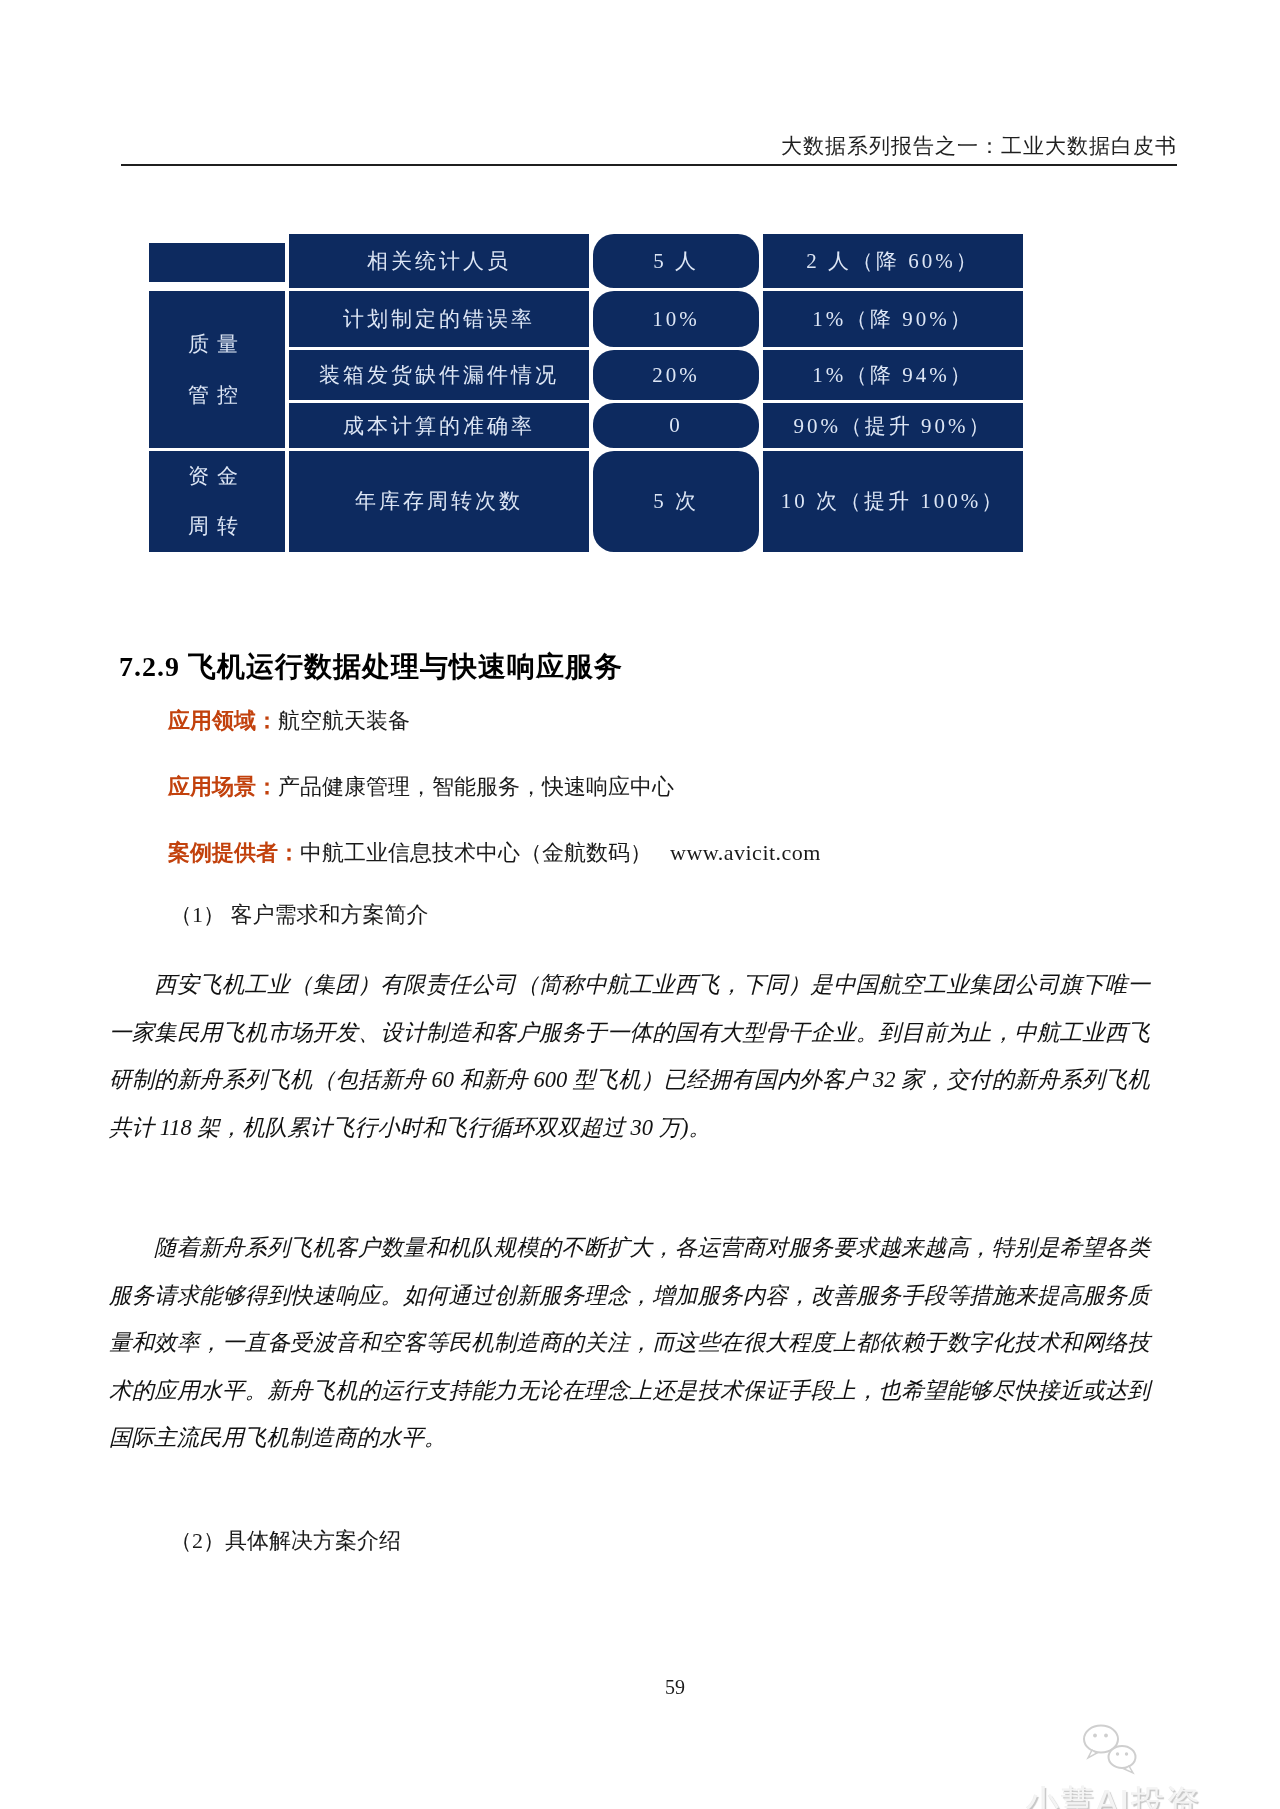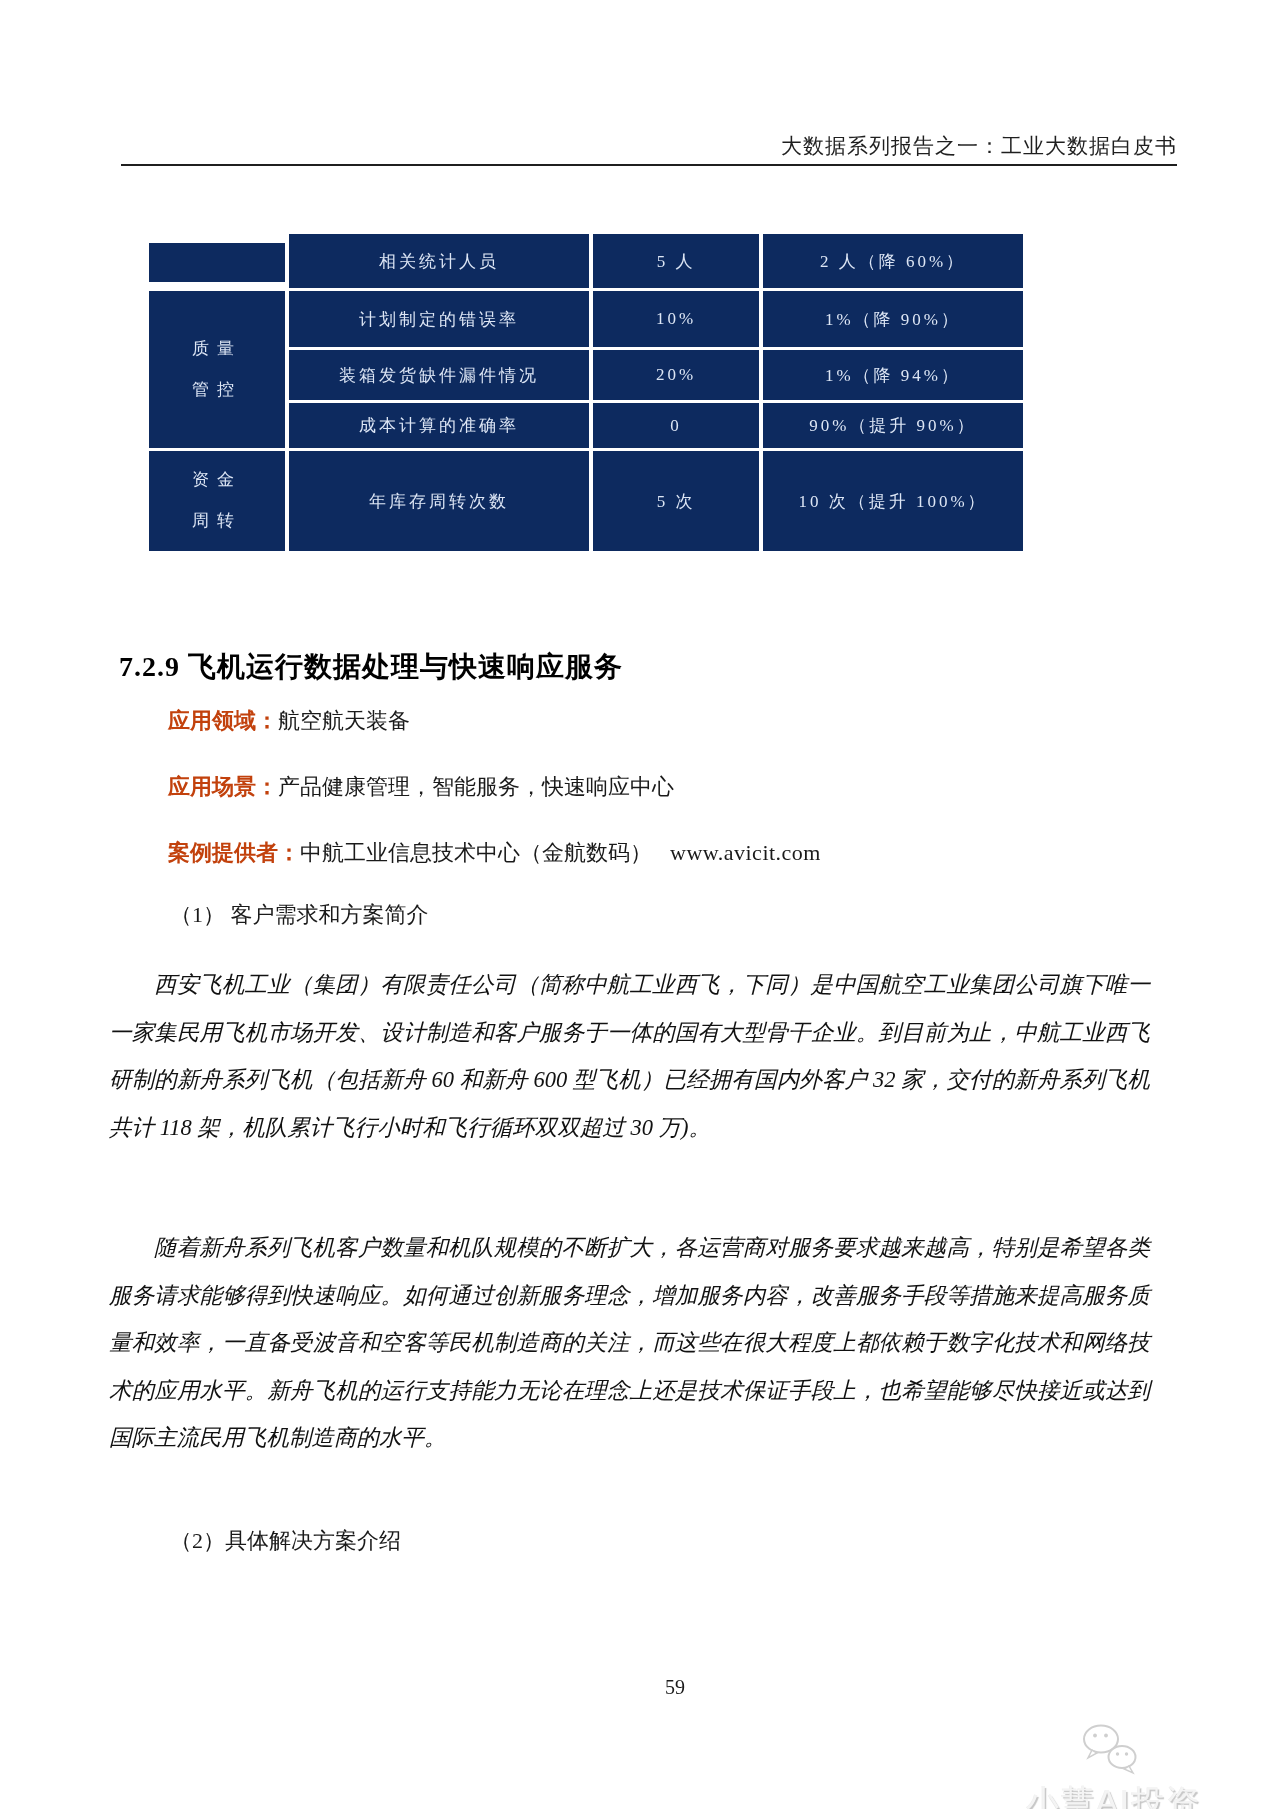--- a/index.html
+++ b/index.html
@@ -39,32 +39,32 @@
     top: 231px;
     border-collapse: separate;
     border-spacing: 4px 3px;
     table-layout: fixed;
   }
   .metrics-table td {
     background: #0d2a5f;
     color: #dde6f5;
     text-align: center;
     vertical-align: middle;
-    font-size: 17px;
+    font-size: 21px;
     letter-spacing: 3px;
     padding: 0 4px;
   }
   .metrics-table td.cell-empty {
     border-top: 9px solid #ffffff;
     border-bottom: 6px solid #ffffff;
     background-clip: padding-box;
   }
   .col1 { width: 128px; }
   .col2 { width: 292px; }
-  .col3 { width: 158px; }
+  .col3 { width: 158px; border-radius: 21px; }
   .col4 { width: 252px; }
   .two-line {
     display: inline-block;
     max-width: 62px;
     letter-spacing: 8px;
     line-height: 2.4;
     text-align: center;
   }
 
   

